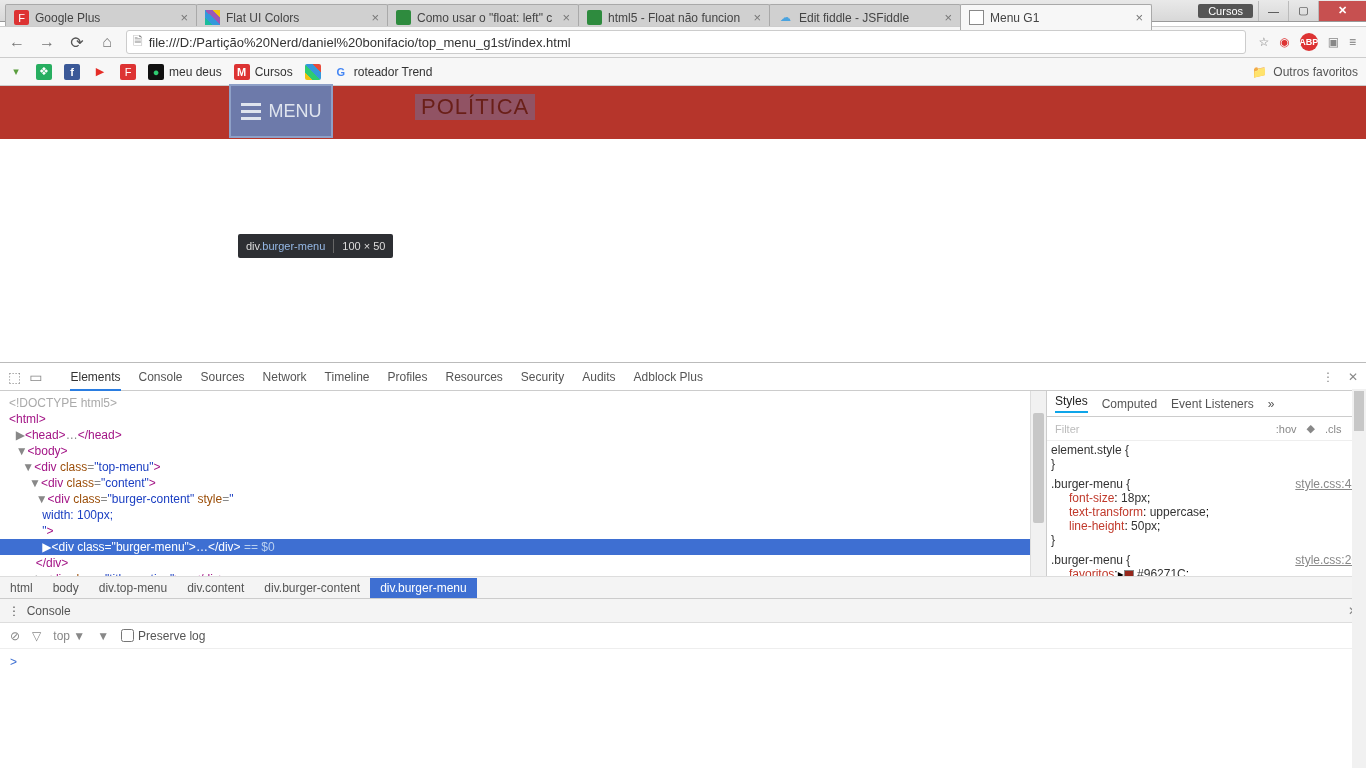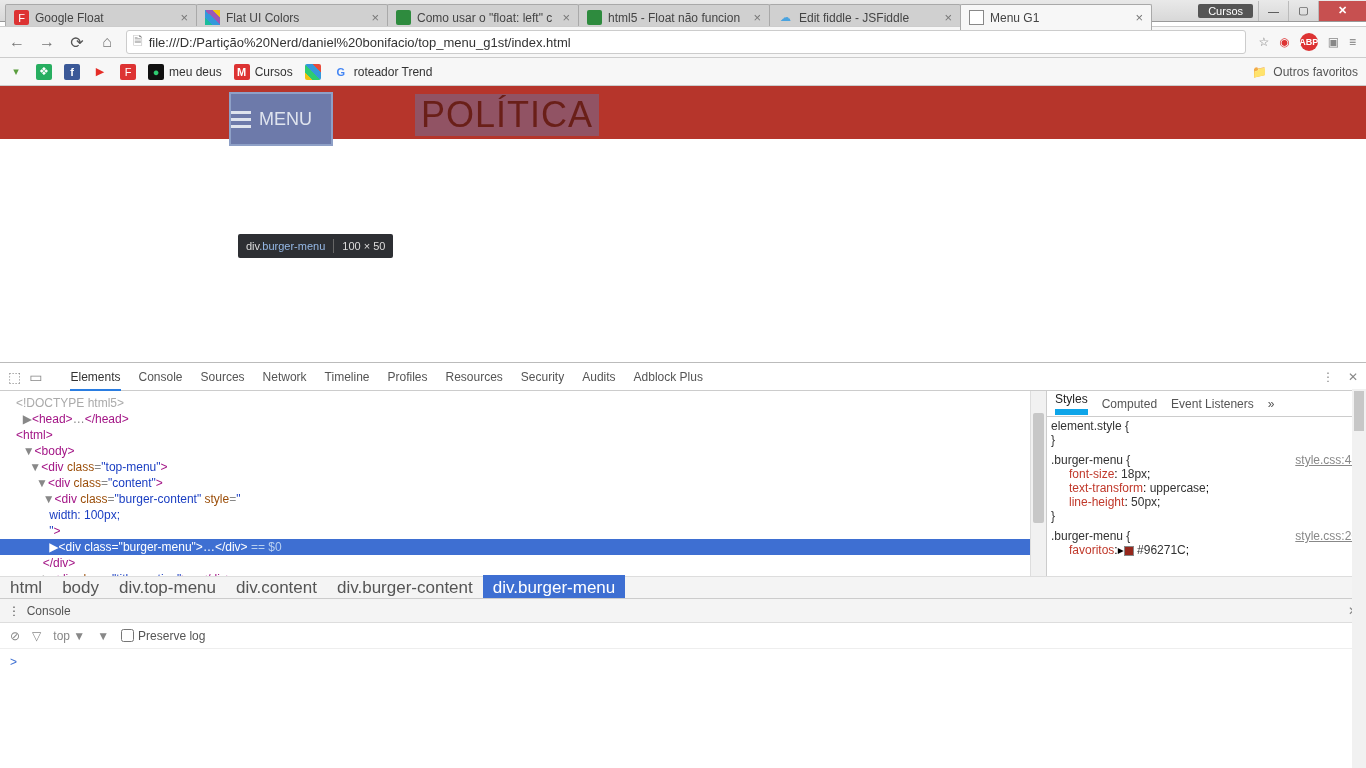--- a/index.html
+++ b/index.html
@@ -43,66 +43,66 @@
 .ic-black{background:#111;color:#2ecc71;}
 .ic-m{background:#d33;color:#fff;border-radius:50%;font-weight:bold;}
 .ic-multi{background:linear-gradient(45deg,#f1c40f 25%,#2ecc71 25% 50%,#3498db 50% 75%,#e74c3c 75%);}
 .ic-g{color:#4285f4;font-weight:bold;}
 .book-right{margin-left:auto; display:flex; align-items:center; gap:6px; color:#555;}
 .folder{color:#f5c36a;}
 
 
 .page{ position:absolute; top:86px; left:0; right:0; bottom:0; background:#fff;}
 .red-bar{ height:53px; background:#b6352b; position:relative;}
-.burger{ position:absolute; left:231px; top:0; width:100px; height:50px; background:#6d7aaa; display:flex; align-items:center; justify-content:flex-start; gap:8px; color:#dfe4ee; font-size:18px; outline:2px solid #8ea0c7;margin-top:8px;}
+.burger{ position:absolute; left:231px; top:0; width:100px; height:50px; background:#6d7aaa; display:flex; align-items:center; justify-content:center; gap:8px; color:#dfe4ee; font-size:18px; outline:2px solid #8ea0c7;}
 .burger .bars{ display:flex; flex-direction:column; gap:4px;}
 .burger .bars span{ width:20px; height:3px; background:#dfe4ee;}
-.title-sec{ position:absolute; left:415px; top:8px; font-size:36px; color:#6a1f18; background:rgba(100,120,170,.45); padding:0 6px; letter-spacing:1px;}
+.title-sec{ position:absolute; left:415px; top:8px; font-size:22px; color:#6a1f18; background:rgba(100,120,170,.45); padding:0 6px; letter-spacing:1px;}
 .tooltip{ position:absolute; left:238px; top:148px; background:#2d2f33; color:#ddd; font-size:11px; font-family:Consolas,monospace; padding:5px 8px; border-radius:2px; display:flex; align-items:center; gap:8px;}
 .tooltip .sep{ width:1px; height:14px; background:#666;}
 .tooltip .sel{ color:#95b8e6;}
 
 
 .devtools{ position:absolute; top:276px; left:0; right:0; bottom:0; background:#fff; border-top:1px solid #bbb; display:flex; flex-direction:column;}
 .dt-tabs{ height:28px; border-bottom:1px solid #ccc; display:flex; align-items:center; padding:0 8px; gap:18px; font-size:12px; color:#555;}
 .dt-tabs .dtab.active{ color:#333; border-bottom:2px solid #2a7de1; padding-bottom:5px;}
 .dt-tabs .dtab{ padding-bottom:5px;}
 .dt-tabs .dt-left{ display:flex; gap:8px; margin-right:10px; color:#888; font-size:14px;}
 .dt-tabs .dt-right{ margin-left:auto; display:flex; gap:14px; color:#888;}
 
 .dt-body{ flex:1; display:flex; min-height:0;}
 .dom-panel{ flex:1; font-family:Consolas,monospace; font-size:12px; color:#888; padding:4px 0; overflow:hidden; position:relative;}
-.dom-line{ padding:1px 16px; white-space:pre;}
+.dom-line{ padding:1px 9px; white-space:pre;}
 .dom-panel .tag{ color:#a31586;}
 .dom-panel .attr{ color:#9b4e09;}
 .dom-panel .val{ color:#1a3ec2;}
 .dom-panel .arrow{ color:#888;}
 .dom-sel{ background:#3e6fd2; color:#fff;}
 .dom-sel .tag,.dom-sel .attr,.dom-sel .val,.dom-sel .arrow{ color:#fff;}
 .dom-sel .eq0{ color:#b9d0f0;}
 .dom-scroll{ width:16px; background:#f1f1f1; border-left:1px solid #ddd; position:relative;}
 .dom-scroll .thumb{ position:absolute; top:22px; left:2px; right:2px; height:110px; background:#c7c7c7; border-radius:2px;}
 
 .styles-panel{ width:320px; border-left:1px solid #ccc; font-family:Consolas,monospace; font-size:12px; display:flex; flex-direction:column;}
 .sp-tabs{ height:26px; border-bottom:1px solid #ccc; display:flex; align-items:center; gap:14px; padding:0 8px; color:#555; font-family:"Segoe UI";}
-.sp-tabs .active{ border-bottom:6px solid #0ea5e9; color:#222; padding-bottom:3px;}
+.sp-tabs .active{ border-bottom:2px solid #0ea5e9; color:#222; padding-bottom:3px;}
 .sp-filterrow{ height:24px; border-bottom:1px solid #eee; display:flex; align-items:center; padding:0 8px; color:#bbb; font-family:"Segoe UI"; font-size:11px;}
 .sp-filterrow .r{ margin-left:auto; display:flex; gap:10px; color:#888; align-items:center;}
 .sp-body{ flex:1; padding:2px 4px; overflow:hidden; position:relative;}
 .sp-body .block{ margin-bottom:6px;}
 .sp-body .sel{ color:#333;}
 .sp-body .prop{ color:#c0392b; margin-left:18px;margin-top:16px;}
 .sp-body .pval{ color:#333;}
 .sp-body .link{ color:#888; text-decoration:underline; position:absolute;}
 .swatch{ display:inline-block; width:10px; height:10px; background:#96271C; border:1px solid #888; vertical-align:middle;}
 .sp-outer-scroll{ position:absolute; right:0; top:26px; bottom:0; width:14px; background:#f1f1f1;}
 .sp-outer-scroll .th{ position:absolute; top:2px; left:2px; right:2px; height:40px; background:#c7c7c7;}
 
 
-.crumbs{ height:22px; background:#f4f4f4; border-top:1px solid #ddd; display:flex; align-items:center; font-size:17px; color:#555;}
+.crumbs{ height:22px; background:#f4f4f4; border-top:1px solid #ddd; display:flex; align-items:center; font-size:12px; color:#555;}
 .crumbs span{ padding:3px 10px;}
 .crumbs .csel{ background:#3e6fd2; color:#fff;}
 
 
 .drawer{ height:170px; border-top:1px solid #ccc; display:flex; flex-direction:column;}
 .drawer-head{ height:24px; background:#f4f4f4; border-bottom:1px solid #ddd; display:flex; align-items:center; padding:0 8px; font-size:12px; color:#555;}
 .drawer-head .dx{ margin-left:auto; color:#888;}
 .drawer-tools{ height:26px; border-bottom:1px solid #eee; display:flex; align-items:center; gap:12px; padding:0 10px; color:#888; font-size:12px;}
 .drawer-tools .chk{ display:flex; align-items:center; gap:4px; color:#555;}
 .drawer-body{ flex:1; padding:6px 10px; font-family:Consolas,monospace; color:#3e6fd2;}
@@ -113,21 +113,21 @@
 <div class="win-titlebar">
   <span class="win-user">Cursos</span>
   <div class="win-btn">—</div>
   <div class="win-btn">▢</div>
   <div class="win-btn win-close">✕</div>
 </div>
 
 <div class="tabs-row" id="tabs-row">
     <div class="tab">
       <span class="favicon fav-red">F</span>
-      <span class="tab-title">Google Float</span>
+      <span class="tab-title">Google Plus</span>
       <span class="tab-x">×</span>
     </div>
     <div class="tab">
       <span class="favicon fav-multi"></span>
       <span class="tab-title">Flat UI Colors</span>
       <span class="tab-x">×</span>
     </div>
     <div class="tab">
       <span class="favicon fav-green"></span>
       <span class="tab-title">Como usar o "float: left" c</span>
@@ -232,22 +232,22 @@
       <span id="dtabs"><span class="dtab active" style="margin-right: 18px;">Elements</span><span class="dtab" style="margin-right: 18px;">Console</span><span class="dtab" style="margin-right: 18px;">Sources</span><span class="dtab" style="margin-right: 18px;">Network</span><span class="dtab" style="margin-right: 18px;">Timeline</span><span class="dtab" style="margin-right: 18px;">Profiles</span><span class="dtab" style="margin-right: 18px;">Resources</span><span class="dtab" style="margin-right: 18px;">Security</span><span class="dtab" style="margin-right: 18px;">Audits</span><span class="dtab" style="margin-right: 18px;">Adblock Plus</span></span>
       <div class="dt-right">
         <span>⋮</span>
         <span>✕</span>
       </div>
     </div>
 
     <div class="dt-body">
       <div class="dom-panel">
 <div class="dom-line"><span style="color:#aaa">&lt;!DOCTYPE html5&gt;</span></div>
+<div class="dom-line"><span class="tag">&lt;html&gt;</span></div>
 <div class="dom-line">  <span class="arrow">▶</span><span class="tag">&lt;head&gt;</span>…<span class="tag">&lt;/head&gt;</span></div>
-<div class="dom-line"><span class="tag">&lt;html&gt;</span></div>
 <div class="dom-line">  <span class="arrow">▼</span><span class="tag">&lt;body&gt;</span></div>
 <div class="dom-line">    <span class="arrow">▼</span><span class="tag">&lt;div </span><span class="attr">class</span>=<span class="val">"top-menu"</span><span class="tag">&gt;</span></div>
 <div class="dom-line">      <span class="arrow">▼</span><span class="tag">&lt;div </span><span class="attr">class</span>=<span class="val">"content"</span><span class="tag">&gt;</span></div>
 <div class="dom-line">        <span class="arrow">▼</span><span class="tag">&lt;div </span><span class="attr">class</span>=<span class="val">"burger-content"</span> <span class="attr">style</span>=<span class="val">"</span></div>
 <div class="dom-line">          <span class="val">width: 100px;</span></div>
 <div class="dom-line">          <span class="val">"</span><span class="tag">&gt;</span></div>
 <div class="dom-line dom-sel">          <span class="arrow">▶</span><span class="tag">&lt;div </span><span class="attr">class</span>="<span style="font-weight:normal">burger-menu</span>"<span class="tag">&gt;</span>…<span class="tag">&lt;/div&gt;</span><span class="eq0"> == $0</span></div>
 <div class="dom-line">        <span class="tag">&lt;/div&gt;</span></div>
 <div class="dom-line">        <span class="arrow">▶</span><span class="tag">&lt;div </span><span class="attr">class</span>=<span class="val">"title-section"</span><span class="tag">&gt;</span>…<span class="tag">&lt;/div&gt;</span></div>
 
@@ -256,20 +256,29 @@
           <div class="thumb"></div>
         </div>
 
       <div class="styles-panel">
         <div class="sp-tabs">
           <span class="active">Styles</span>
           <span>Computed</span>
           <span>Event Listeners</span>
           <span>»</span>
         </div>
+        <div class="sp-filterrow">
+          <span>Filter</span>
+          <div class="r">
+            <span>:hov</span>
+            <span>◆</span>
+            <span>.cls</span>
+            <span>+</span>
+          </div>
+        </div>
         <div class="sp-body">
           <div class="block">
             <div class="sel">element.style {</div>
             <div class="sel">}</div>
           </div>
           <div class="block" style="position:relative">
             <span class="link" style="right:4px;top:0">style.css:48</span>
             <div class="sel">.burger-menu {</div>
             <div><span class="prop">font-size</span>: <span class="pval">18px</span>;</div>
             <div><span class="prop">text-transform</span>: <span class="pval">uppercase</span>;</div>

